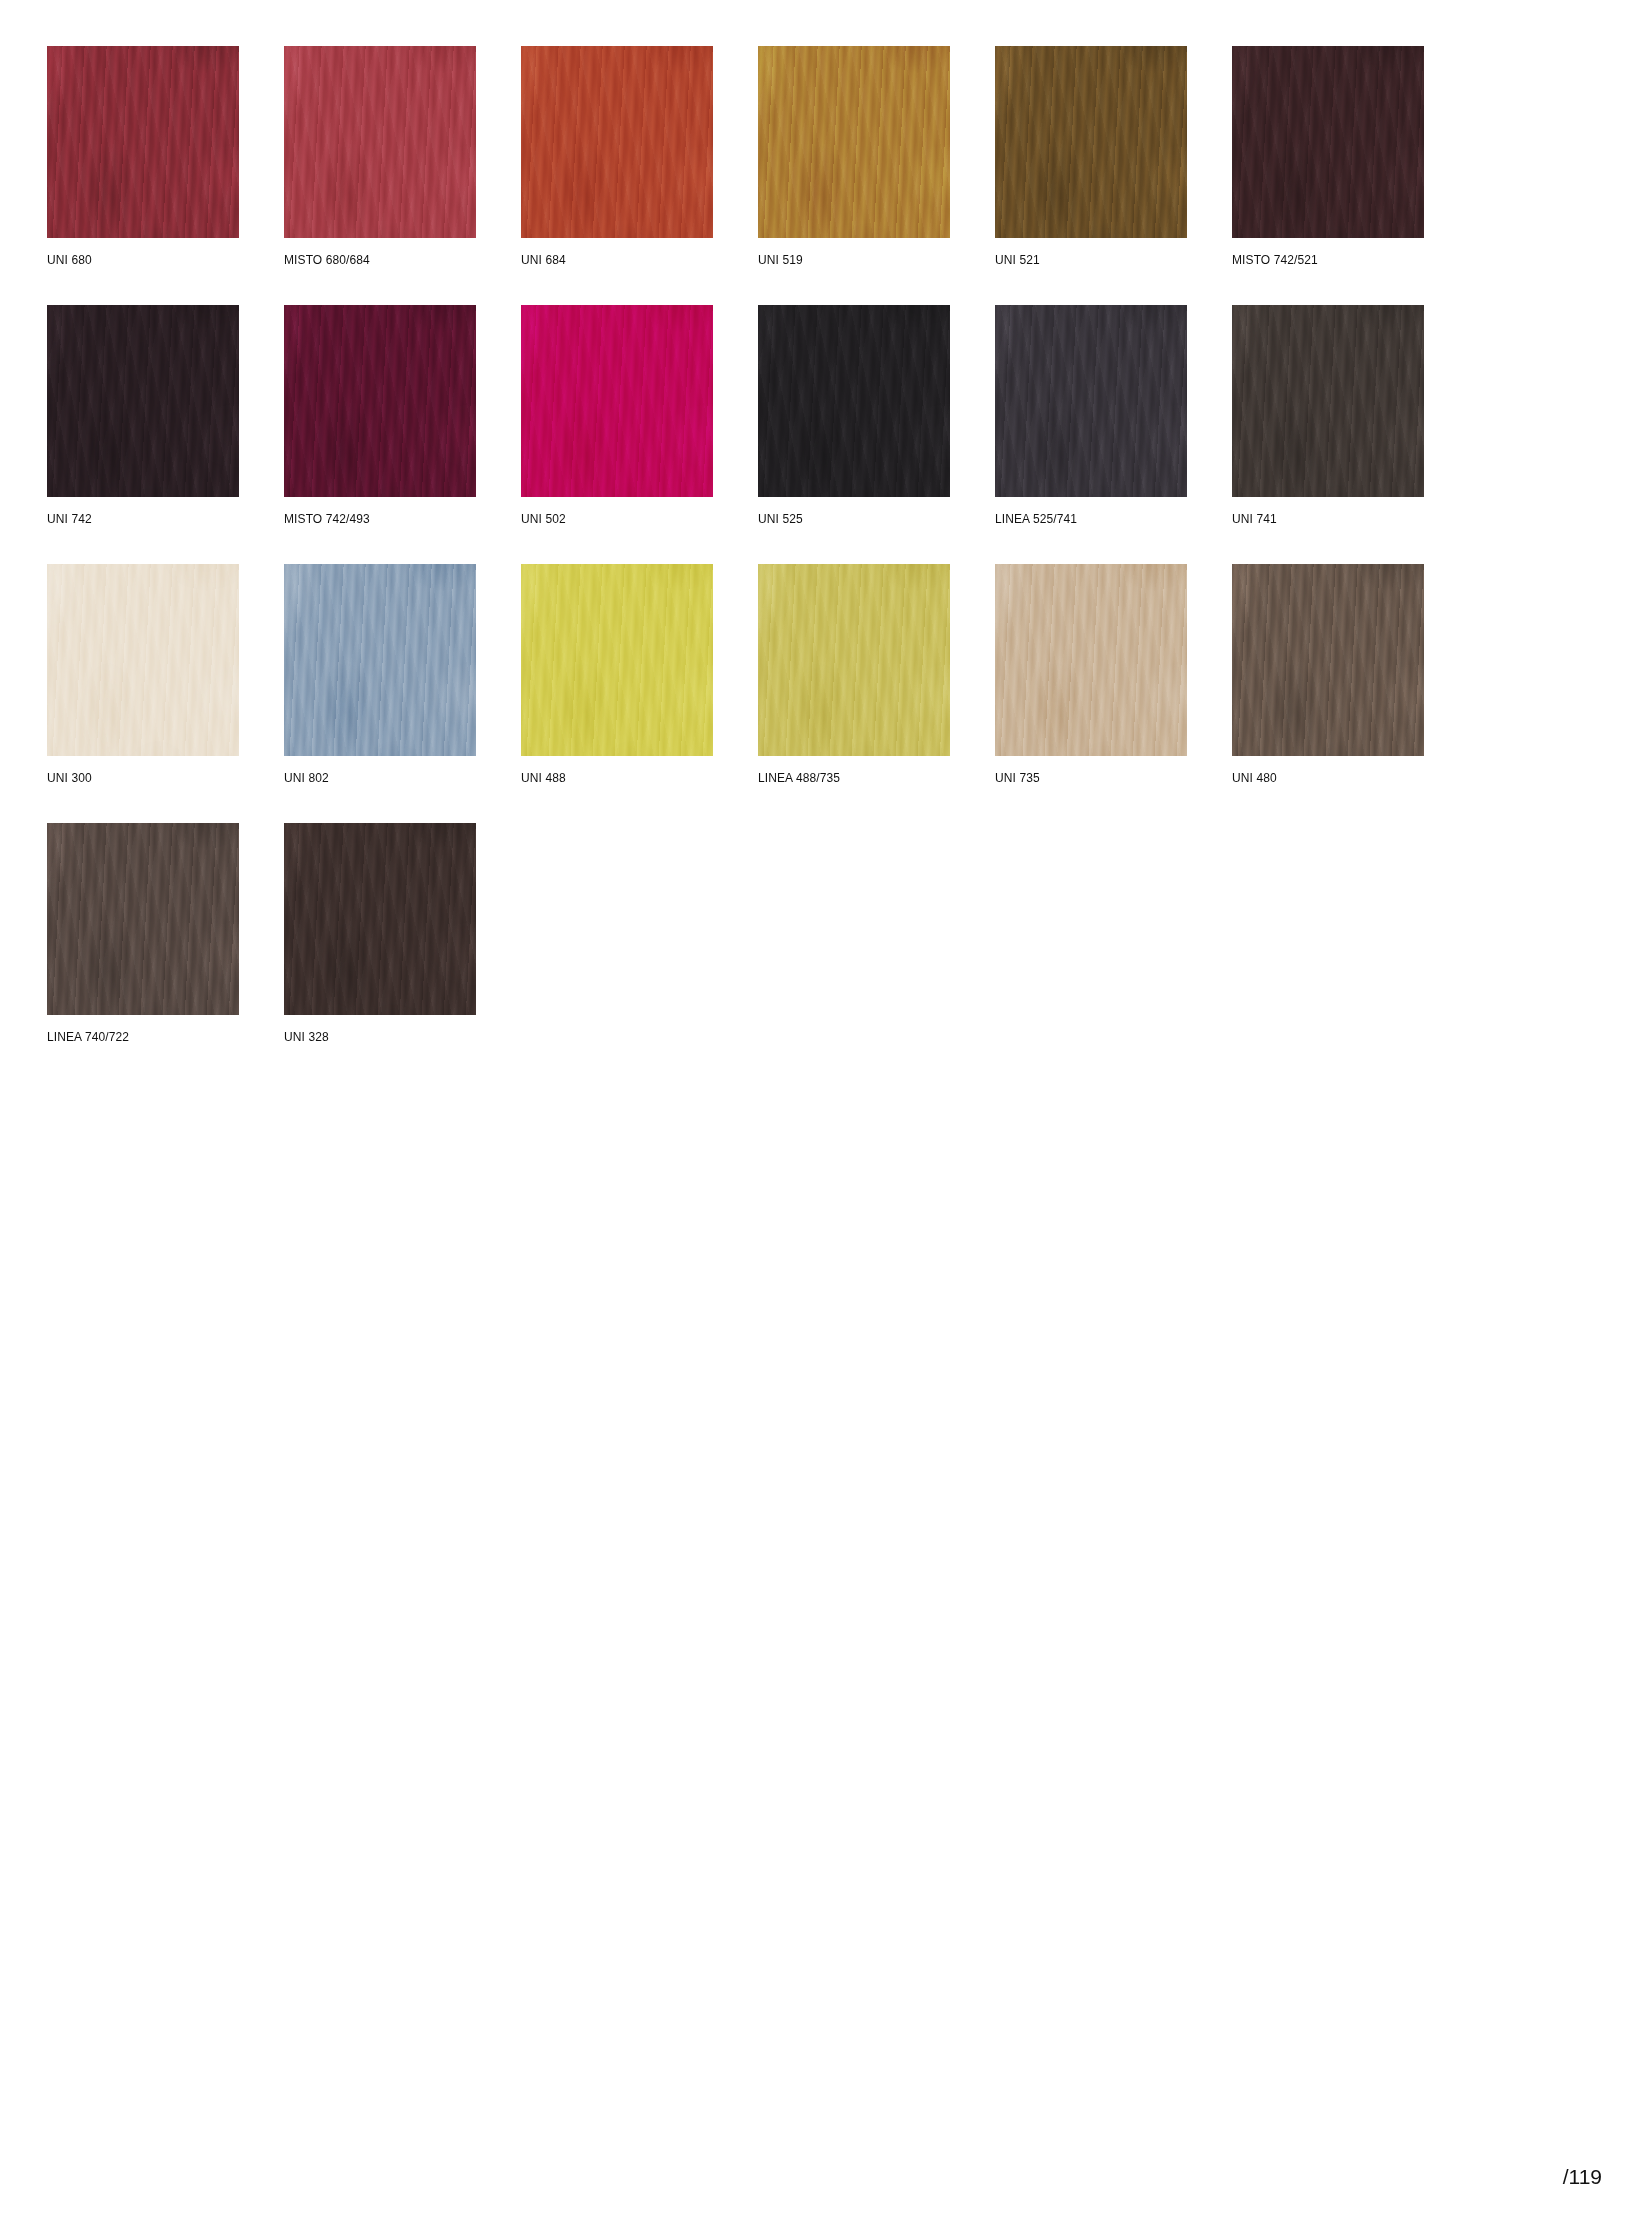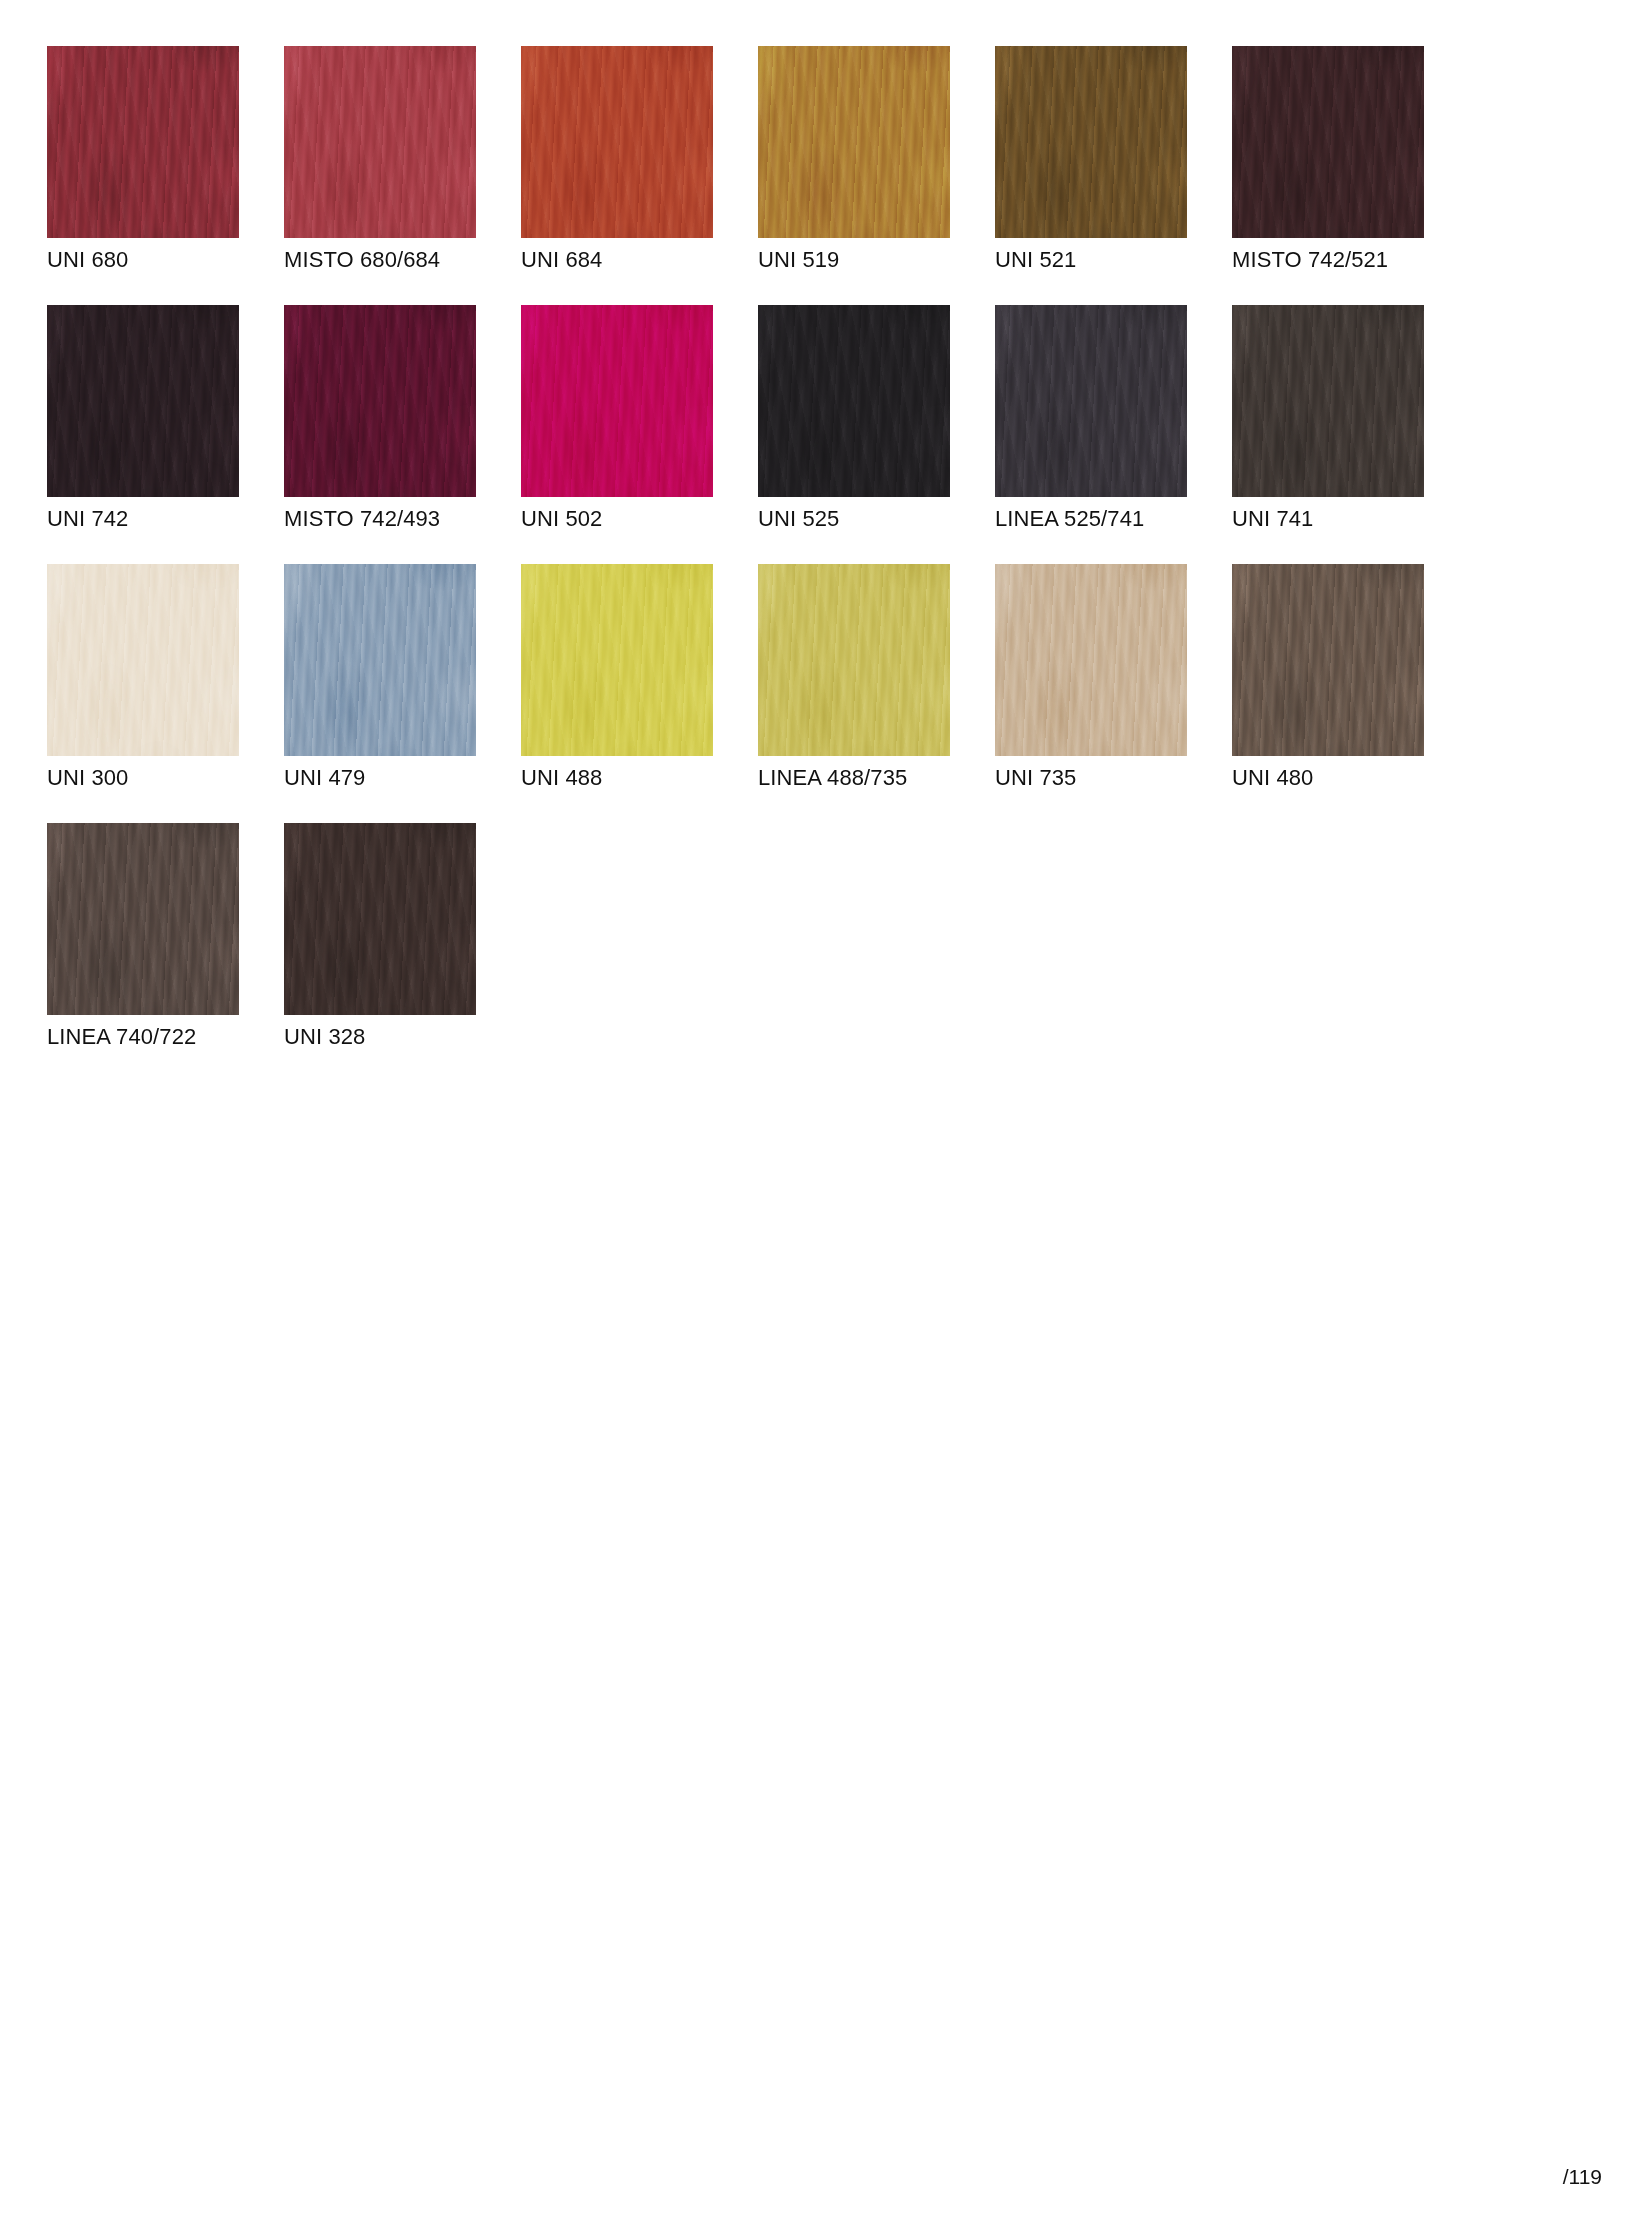--- a/index.html
+++ b/index.html
@@ -98,21 +98,21 @@
       radial-gradient(ellipse 40px 72px at 38% 68%, rgba(0,0,0,0.16), rgba(0,0,0,0) 70%),
       radial-gradient(ellipse 72px 46px at 84% 62%, rgba(255,255,255,0.14), rgba(255,255,255,0) 72%),
       radial-gradient(ellipse 53px 59px at 55% 92%, rgba(0,0,0,0.14), rgba(0,0,0,0) 70%),
       radial-gradient(ellipse 46px 46px at 8%  86%, rgba(255,255,255,0.10), rgba(255,255,255,0) 72%);
     mix-blend-mode: overlay;
     opacity: 0.85;
   }
 
   .swatch-label {
     margin-top: 12px;
-    font-size: 22px;
+    font-size: 12px;
     line-height: 20px;
     color: #111111;
     letter-spacing: 0.1px;
     white-space: nowrap;
   }
 
   .page-number {
     position: absolute;
     right: 45px;
     bottom: 40px;
@@ -231,21 +231,21 @@
           <div class="fibre-c"></div>
         </div>
         <div class="swatch-label">UNI 300</div>
       </div>
       <div class="swatch-cell">
         <div class="swatch-chip" style="background-color: rgb(143, 164, 186);">
           <div class="fibre-a"></div>
           <div class="fibre-b"></div>
           <div class="fibre-c"></div>
         </div>
-        <div class="swatch-label">UNI 479</div>
+        <div class="swatch-label">UNI 802</div>
       </div>
       <div class="swatch-cell">
         <div class="swatch-chip" style="background-color: rgb(214, 208, 85);">
           <div class="fibre-a"></div>
           <div class="fibre-b"></div>
           <div class="fibre-c"></div>
         </div>
         <div class="swatch-label">UNI 488</div>
       </div>
       <div class="swatch-cell">

